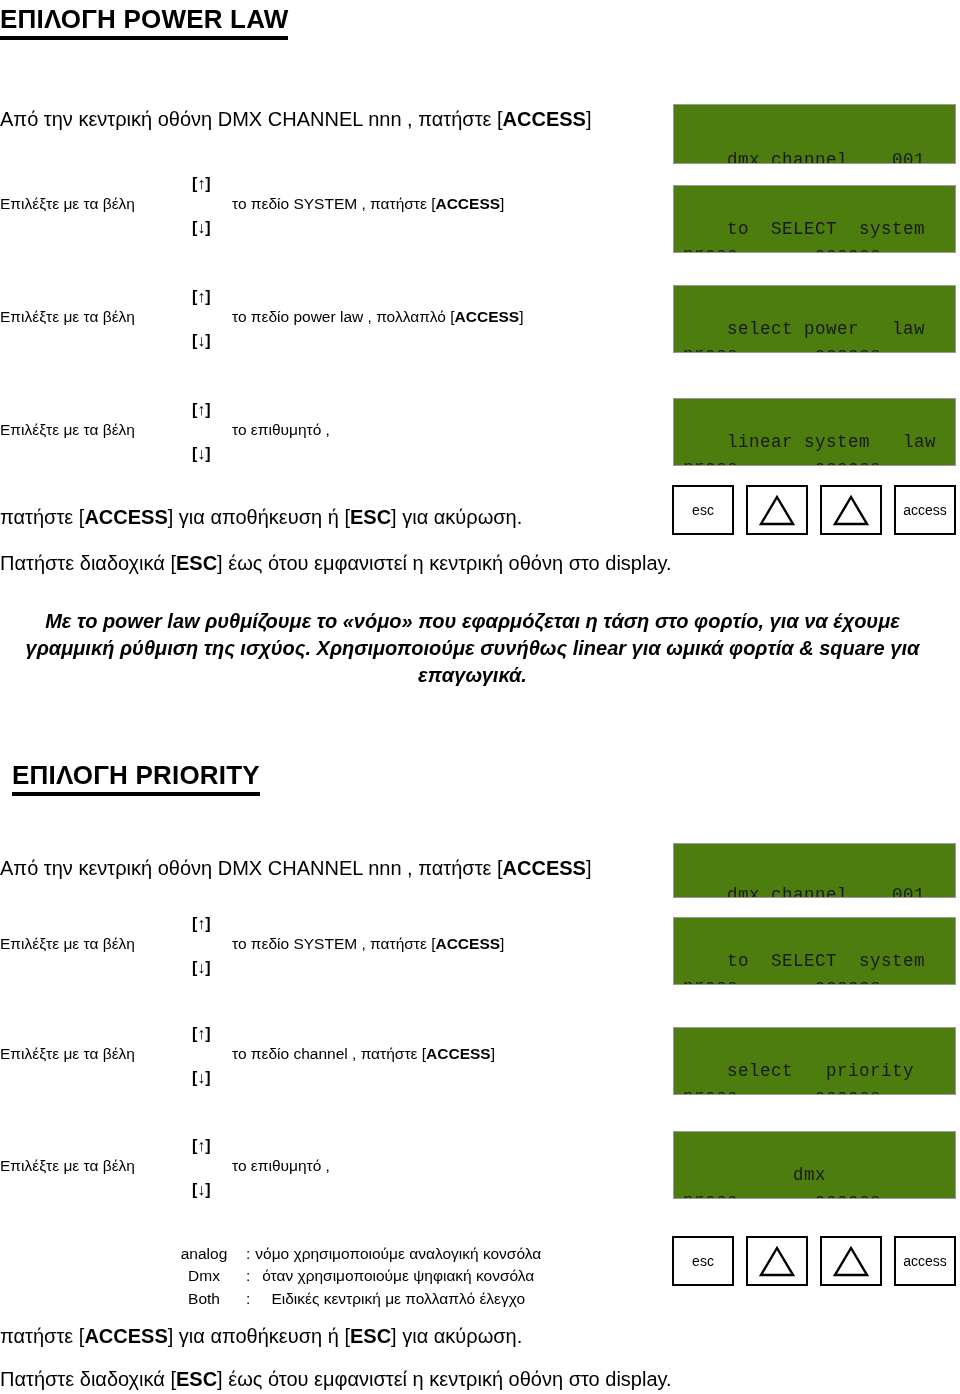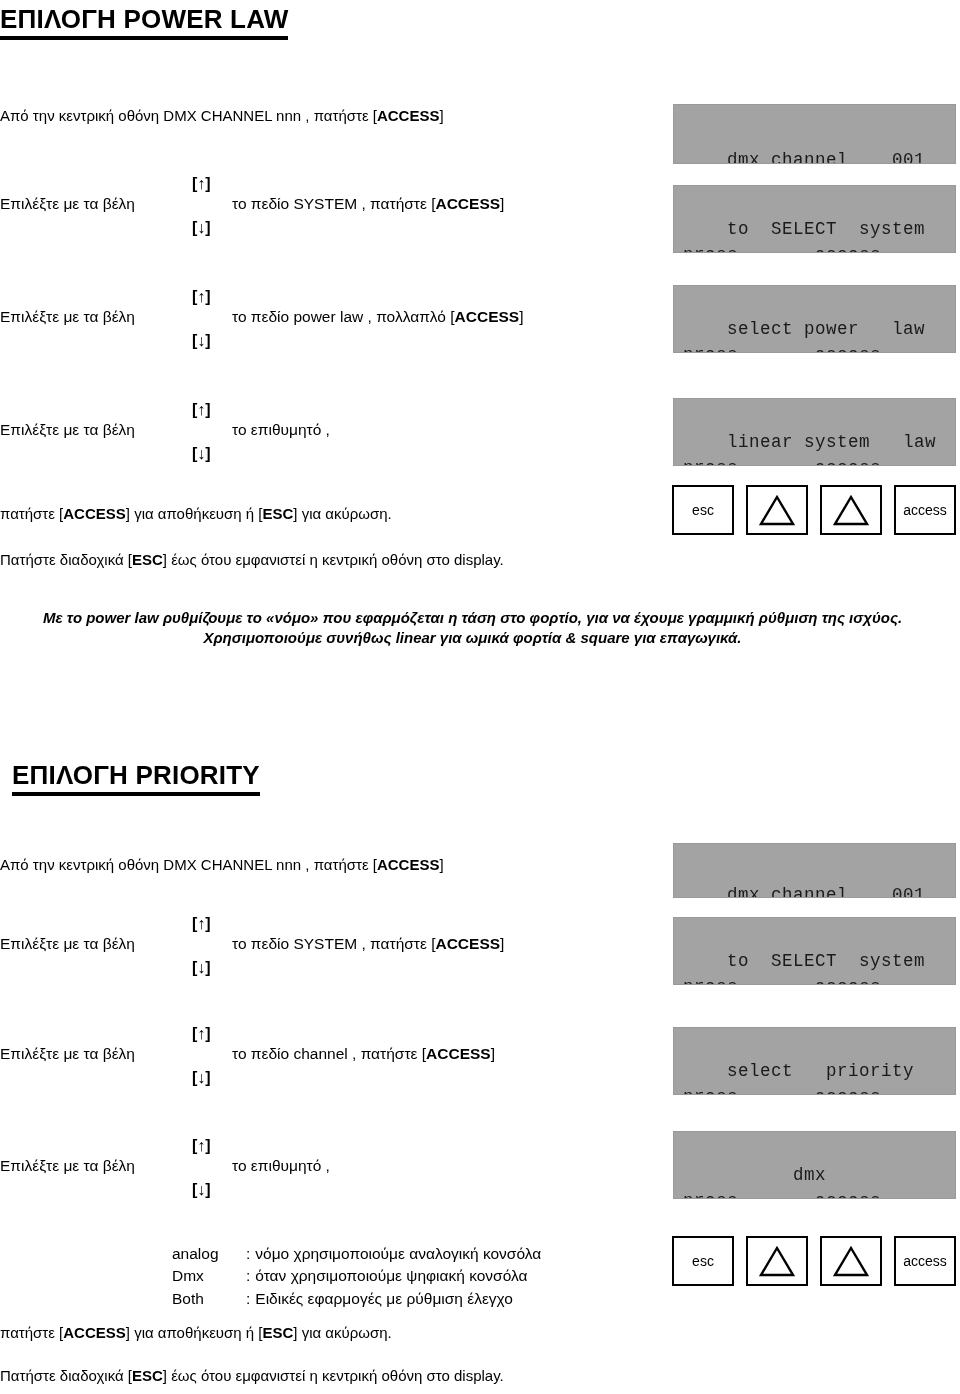--- a/index.html
+++ b/index.html
@@ -29,21 +29,21 @@
     letter-spacing: 0.2px;
     line-height: 1.05;
     padding-bottom: 3px;
     border-bottom: 4px solid #000;
     white-space: nowrap;
   }
 
   
   .para {
     position: absolute;
-    font-size: 15px;
+    font-size: 20px;
     line-height: 1.35;
     white-space: nowrap;
   }
   .para.italic {
     font-style: italic;
     font-weight: bold;
     white-space: normal;
     text-align: center;
   }
   .b { font-weight: bold; }
@@ -76,21 +76,21 @@
   .arrow-dn { position: absolute; top: 44px; left: 0; }
   .step-rest {
     position: absolute;
     left: 232px;
     top: 22px;
   }
 
   
   .lcd {
     position: absolute;
-    background: #a3a3a3;
+    background: #4d7c0f;
     border: 1.5px solid #9a9a9a;
     box-sizing: border-box;
     font-family: "Liberation Mono", "DejaVu Sans Mono", monospace;
     font-size: 17.5px;
     letter-spacing: 0.5px;
     color: #1a1a1a;
     padding: 6px 9px 6px 9px;
     white-space: pre;
     line-height: 1.45;
     overflow: hidden;
@@ -114,20 +114,21 @@
     font-size: 14px;
     font-family: "Liberation Sans", sans-serif;
   }
   .key svg { display: block; }
 
   
   .legend {
     position: absolute;
     font-size: 15.5px;
     line-height: 1.45;
+    text-align: center;
   }
   .legend table { border-collapse: collapse; }
   .legend td { padding: 0; white-space: nowrap; vertical-align: top; }
   .legend td.name { padding-right: 10px; min-width: 64px; }
   .legend td.colon { padding-right: 5px; }
 </style>
 </head>
 <body>
 
 <div class="page">
@@ -271,21 +272,21 @@
         <td>νόμο χρησιμοποιούμε αναλογική κονσόλα</td>
       </tr>
       <tr>
         <td class="name">Dmx</td>
         <td class="colon">:</td>
         <td>όταν χρησιμοποιούμε ψηφιακή κονσόλα</td>
       </tr>
       <tr>
         <td class="name">Both</td>
         <td class="colon">:</td>
-        <td>Ειδικές εφαρμογές με ρύθμιση έλεγχο</td>
+        <td>Ειδικές κεντρική με πολλαπλό έλεγχο</td>
       </tr>
     </tbody>
       </table>
   </div>
 
   <div class="para" style="left:0px; top:1323px;">
     <span>πατήστε [</span><span class="b">ACCESS</span><span>] για αποθήκευση ή [</span><span class="b">ESC</span><span>] για ακύρωση.</span>
   </div>
 
   <div class="para" style="left:0px; top:1366px;">

